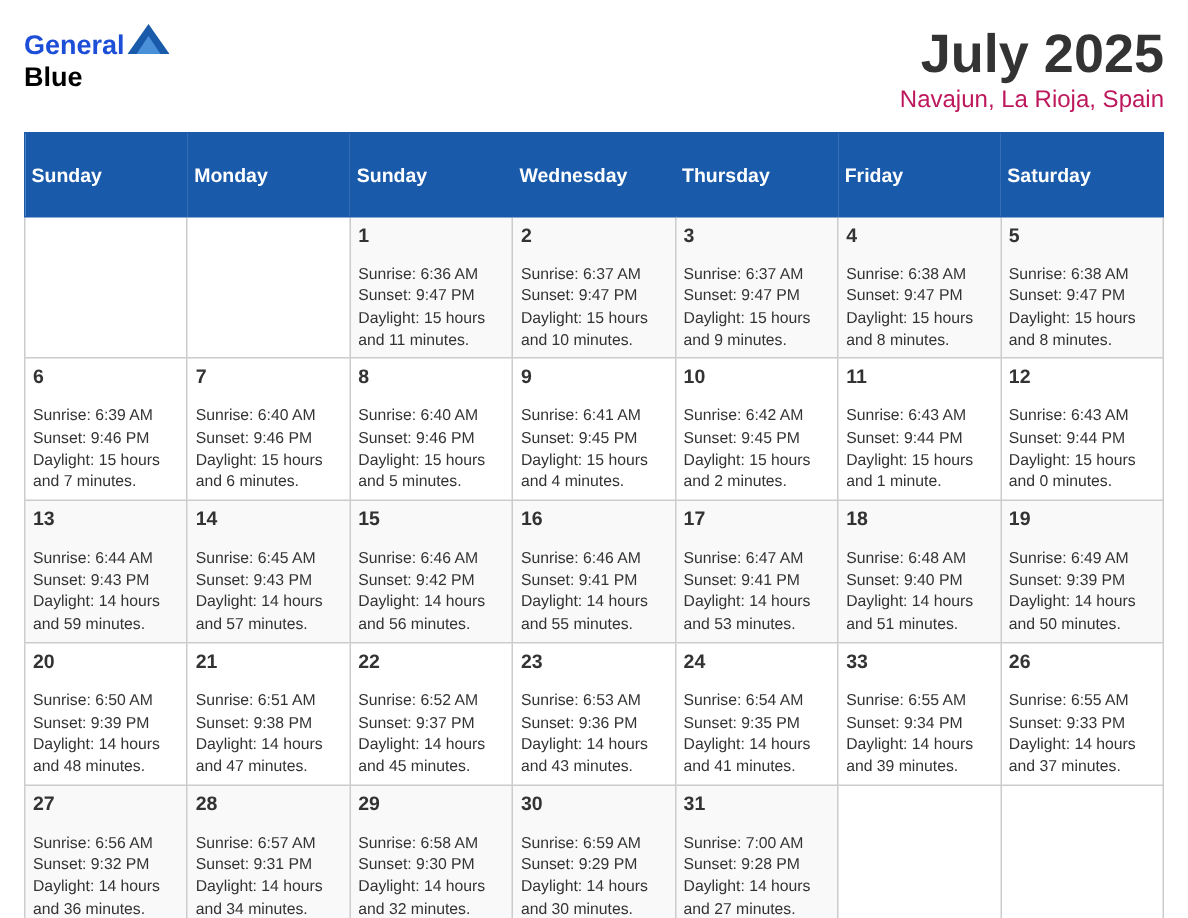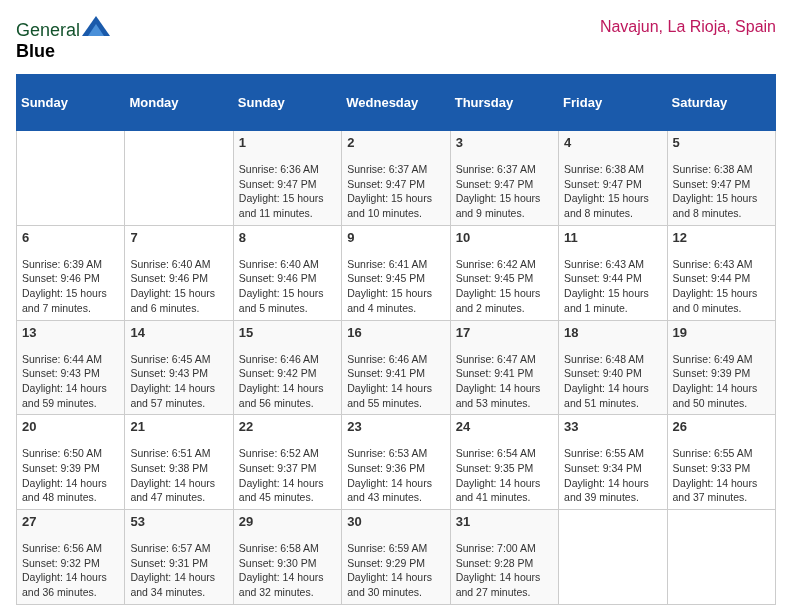--- a/index.html
+++ b/index.html
@@ -16,22 +16,22 @@
       align-items: flex-start;
       margin-bottom: 12px;
     }
     .logo {
       display: flex;
       align-items: center;
       gap: 4px;
     }
     .logo-text-general {
       font-size: 18px;
-      font-weight: normal;
-      color: #14532d;
+      font-weight: bold;
+      color: #1d4ed8;
     }
     .logo-text-blue {
       font-size: 18px;
       font-weight: bold;
       color: #000000;
     }
     .logo-icon {
       width: 28px;
       height: 20px;
       margin-left: 2px;
@@ -102,20 +102,21 @@
   <div class="logo">
     <div>
       <span class="logo-text-general">General</span><svg class="logo-icon" viewBox="0 0 28 20" xmlns="http://www.w3.org/2000/svg">
         <polygon points="0,20 14,0 28,20" fill="#1a5aab"></polygon>
         <polygon points="6,20 14,8 22,20" fill="#4a90d9"></polygon>
       </svg><br>
       <span class="logo-text-blue">Blue</span>
     </div>
   </div>
   <div class="title-block">
+    <div class="month-title">July 2025</div>
     <div class="location-title">Navajun, La Rioja, Spain</div>
   </div>
 </div>
 
 <table class="calendar">
   <thead>
     <tr>
 
     <th>Sunday</th>
         <th>Monday</th>
@@ -295,21 +296,21 @@
         </td>
       </tr>
       <tr>
         <td>
           <span class="day-number">27</span>
           <div class="day-info">Sunrise: 6:56 AM
 Sunset: 9:32 PM
 Daylight: 14 hours and 36 minutes.</div>
         </td>
         <td>
-          <span class="day-number">53</span>
+          <span class="day-number">28</span>
           <div class="day-info">Sunrise: 6:57 AM
 Sunset: 9:31 PM
 Daylight: 14 hours and 34 minutes.</div>
         </td>
         <td>
           <span class="day-number">29</span>
           <div class="day-info">Sunrise: 6:58 AM
 Sunset: 9:30 PM
 Daylight: 14 hours and 32 minutes.</div>
         </td>

